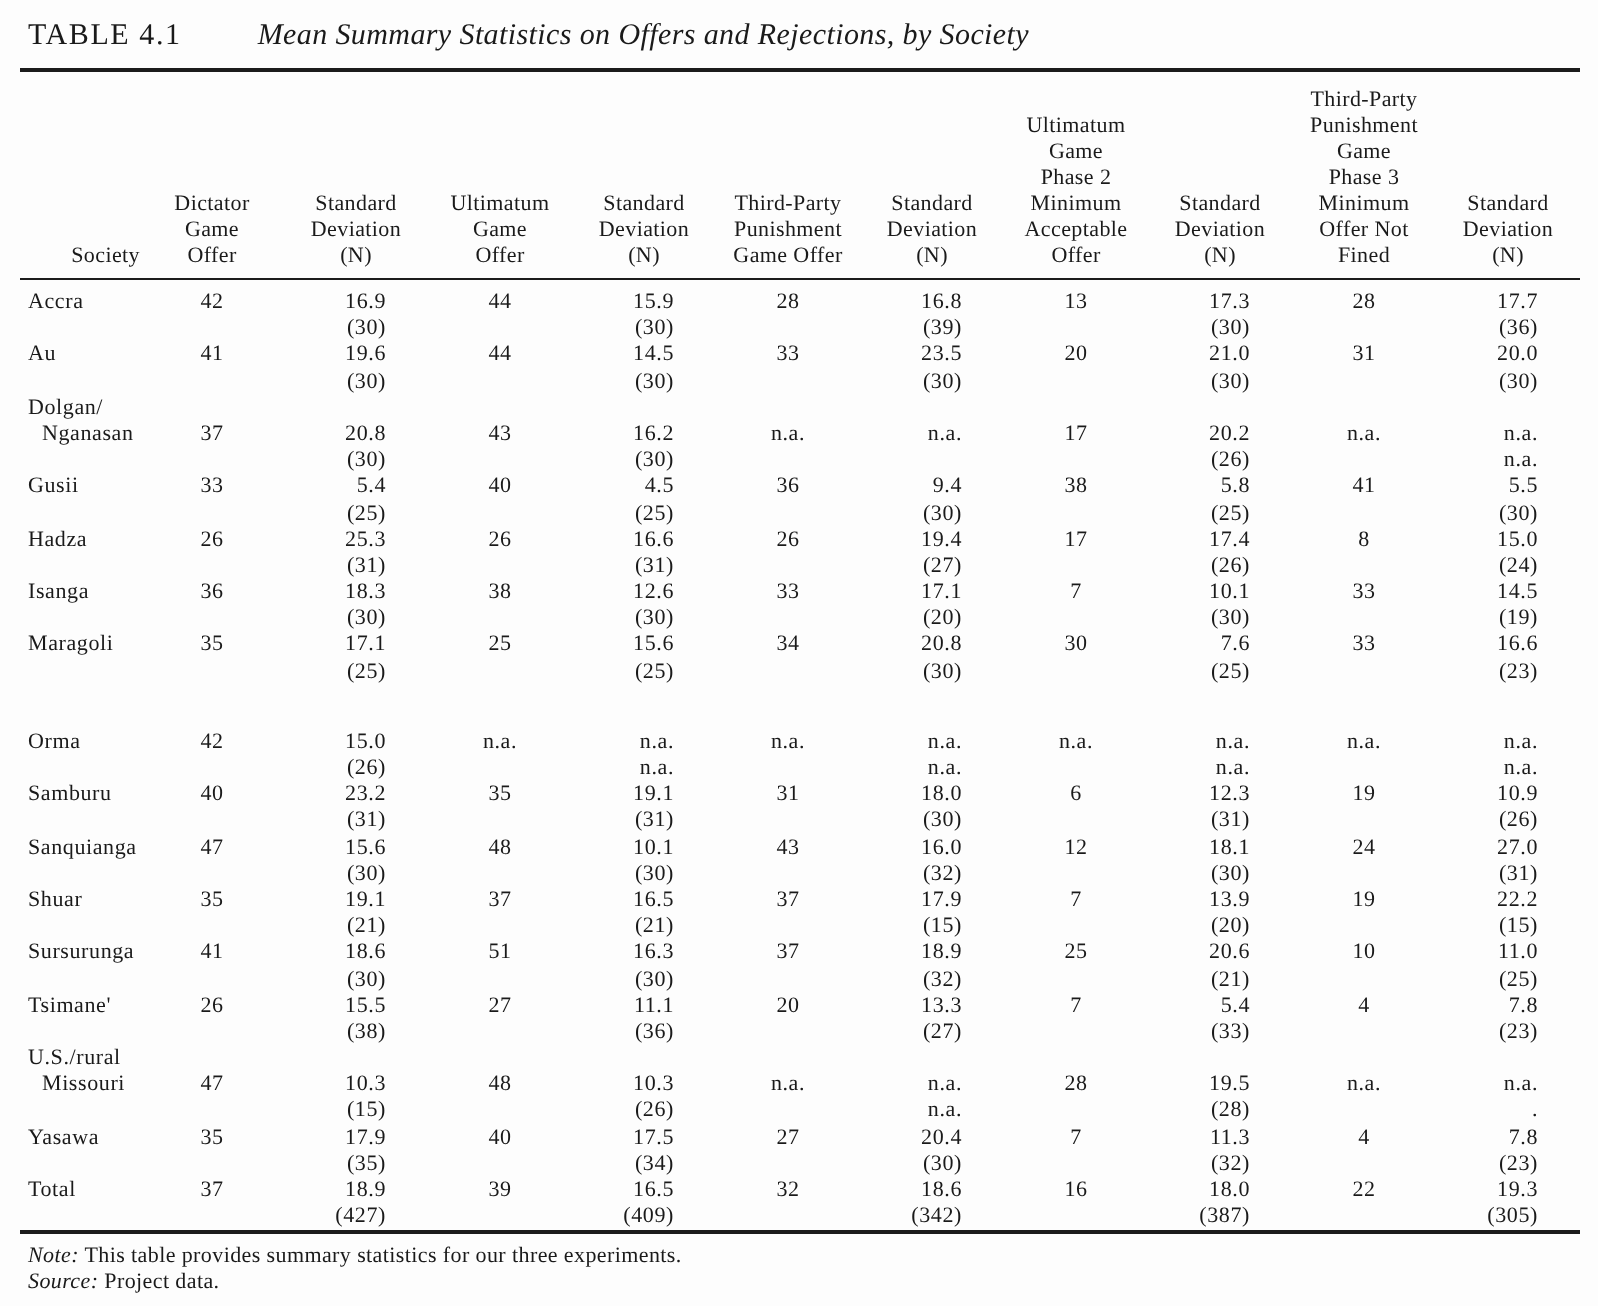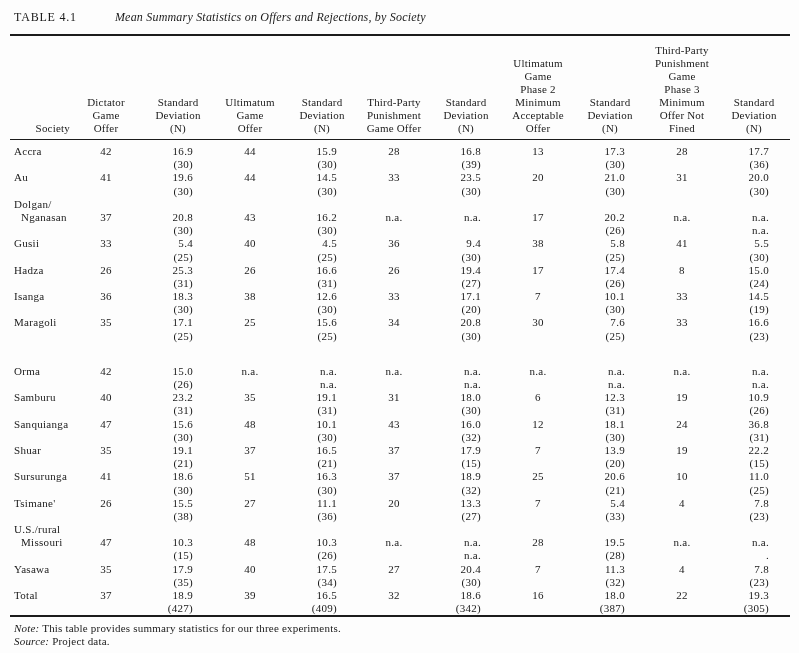--- a/index.html
+++ b/index.html
@@ -10,21 +10,21 @@
     background:#fdfdfd;
     color:#1a1a1a;
     font-family:"Liberation Serif","DejaVu Serif",serif;
     overflow:hidden;
     box-sizing:border-box;
   }
   .inner{padding:0 9px 0 10px;}
   .title-row{
     padding:10px 0 0 4px;
     height:24px;
-    font-size:12px;
+    font-size:15px;
   }
   .title-label{letter-spacing:0.8px;}
   .title-sub{font-style:italic;margin-left:38px;letter-spacing:0.2px;}
   .rule{background:#1c1c1c;border:none;margin:0;}
   .rule-title{height:2px;}
   .rule-header{height:1px;}
   .rule-bottom{height:1.5px;}
   .grid{
     display:grid;
     grid-template-columns:60px repeat(10,72px);
@@ -576,21 +576,21 @@
           </div>
           <div class="cell sd">
             <div class="line">18.1</div>
             <div class="line">(30)</div>
           </div>
           <div class="cell offer">
             <div class="line">24</div>
             <div class="line"></div>
           </div>
           <div class="cell sd">
-            <div class="line">36.8</div>
+            <div class="line">27.0</div>
             <div class="line">(31)</div>
           </div>
         </div>
         <div class="trow grid">
           <div class="cell societyc">
             <div class="line">Shuar</div>
           </div>
           <div class="cell offer">
             <div class="line">35</div>
             <div class="line"></div>

